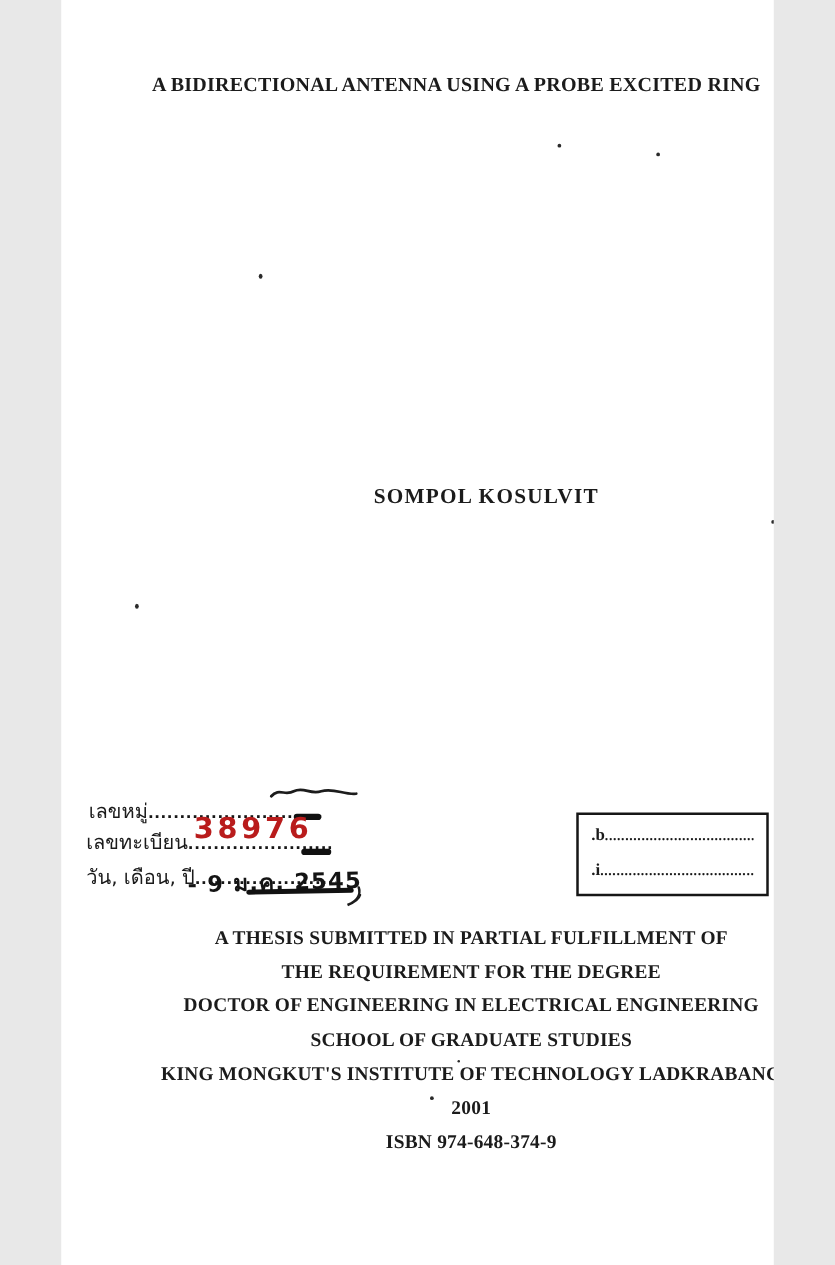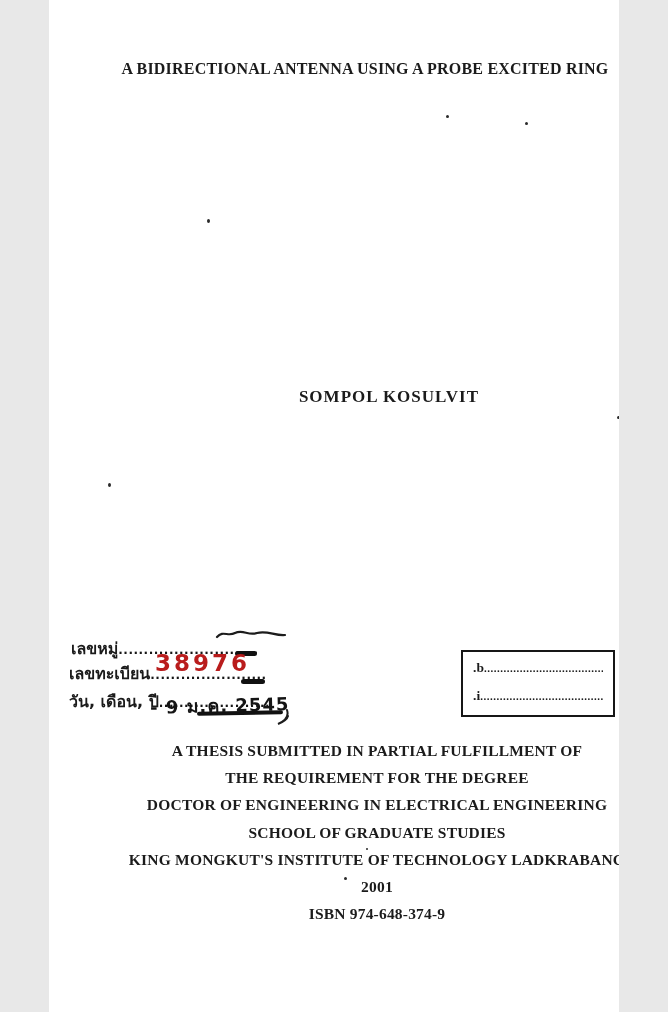--- a/index.html
+++ b/index.html
@@ -65,21 +65,21 @@
     font-weight: bold;
   }
   .stamp-row {
     position: absolute;
     white-space: nowrap;
     overflow: hidden;
     font-family: "DejaVu Sans", "Liberation Serif", sans-serif;
   }
   .stamp-label {
     font-size: 16px;
-    font-weight: bold;
+    font-weight: normal;
   }
   .leader {
     font-size: 12px;
     font-weight: bold;
     letter-spacing: 0.5px;
     color: #161616;
   }
   .row1 { left: 22px; top: 636px; width: 186px; }
   .row2 { left: 20px; top: 661px; width: 196px; }
   .row3 { left: 20px; top: 689px; width: 200px; }

